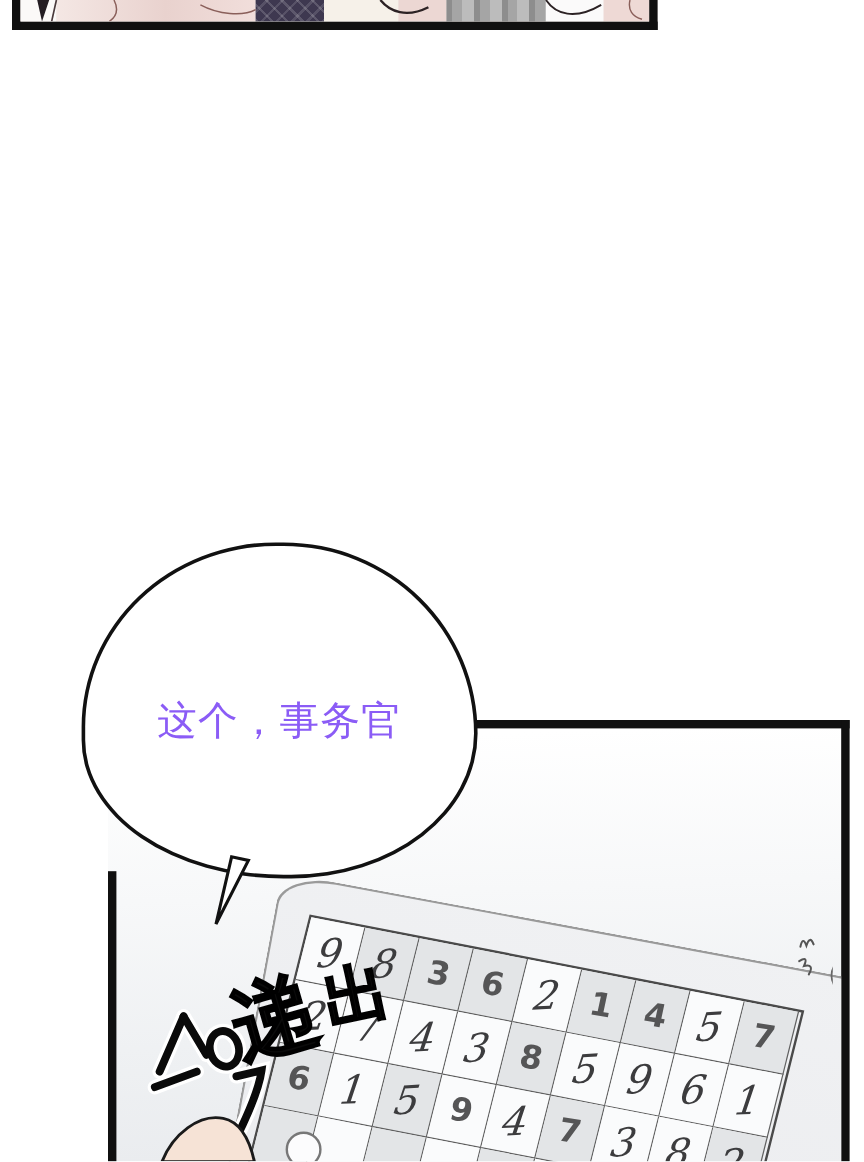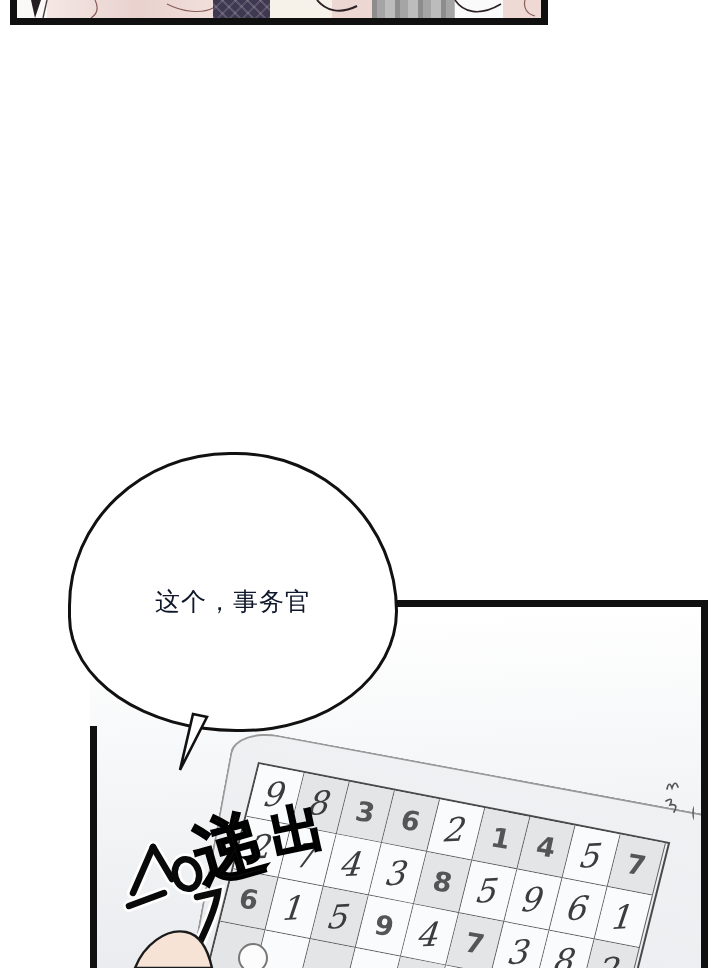--- a/index.html
+++ b/index.html
@@ -23,21 +23,21 @@
       repeating-linear-gradient(90deg,#8d8d8d 0 5px,#a5a5a5 5px 13px,#bcbcbc 13px 23px);}
   .seg-white{left:438px;width:48px;background:#fbfafa;}
   .seg-skin3{left:486px;width:38px;background:#eed9d5;}
   .p1lines{position:absolute;left:0;top:0;}
 
   
   .bubble{position:absolute;left:68px;top:452px;width:330px;height:280px;background:#ffffff;
           border:3px solid #111111;z-index:7;box-sizing:border-box;
           border-radius:50% 50% 48% 52% / 56% 58% 44% 42%;
           display:flex;align-items:center;justify-content:center;}
-  .bubble-text{font-size:25px;letter-spacing:1px;color:#0f172a;margin-top:19px;}
+  .bubble-text{font-size:33px;letter-spacing:1px;color:#8b5cf6;margin-top:19px;}
   .bubble-tail{position:absolute;left:170px;top:700px;z-index:8;}
 
   
   .panel2{position:absolute;left:90px;top:600px;width:618px;height:368px;box-sizing:border-box;
           border-top:7px solid #101010;border-right:7px solid #101010;overflow:hidden;z-index:1;
           background:linear-gradient(178deg,#ffffff 4%,#f7f8f9 38%,#eff1f3 70%,#e9ebee 100%);}
   .panel2-left-border{position:absolute;left:90px;top:726px;width:7px;height:242px;background:#101010;z-index:6;}
 
   .paper{position:absolute;left:145px;top:120px;width:580px;height:420px;background:linear-gradient(185deg,#f0f1f3,#e9eaed);
          border-top:2px solid #9a9a9a;border-left:2px solid #9a9a9a;

